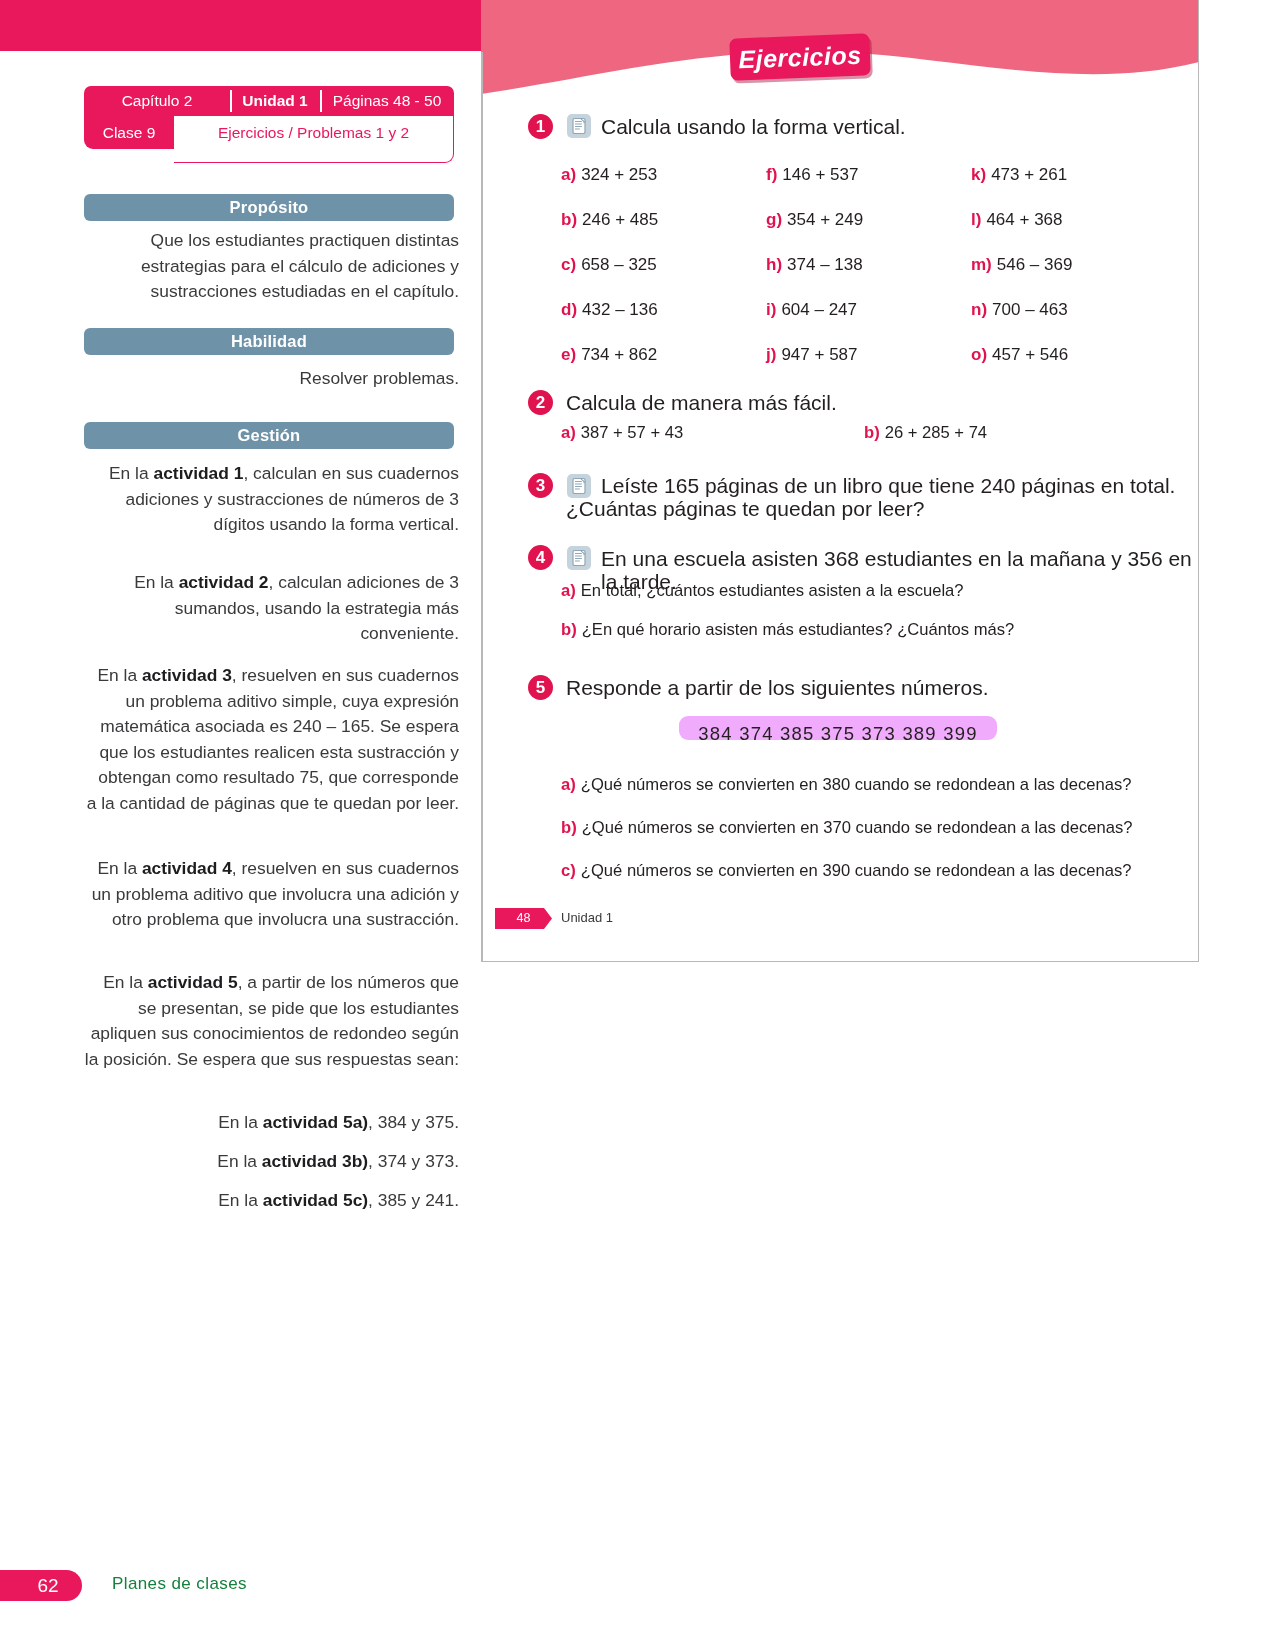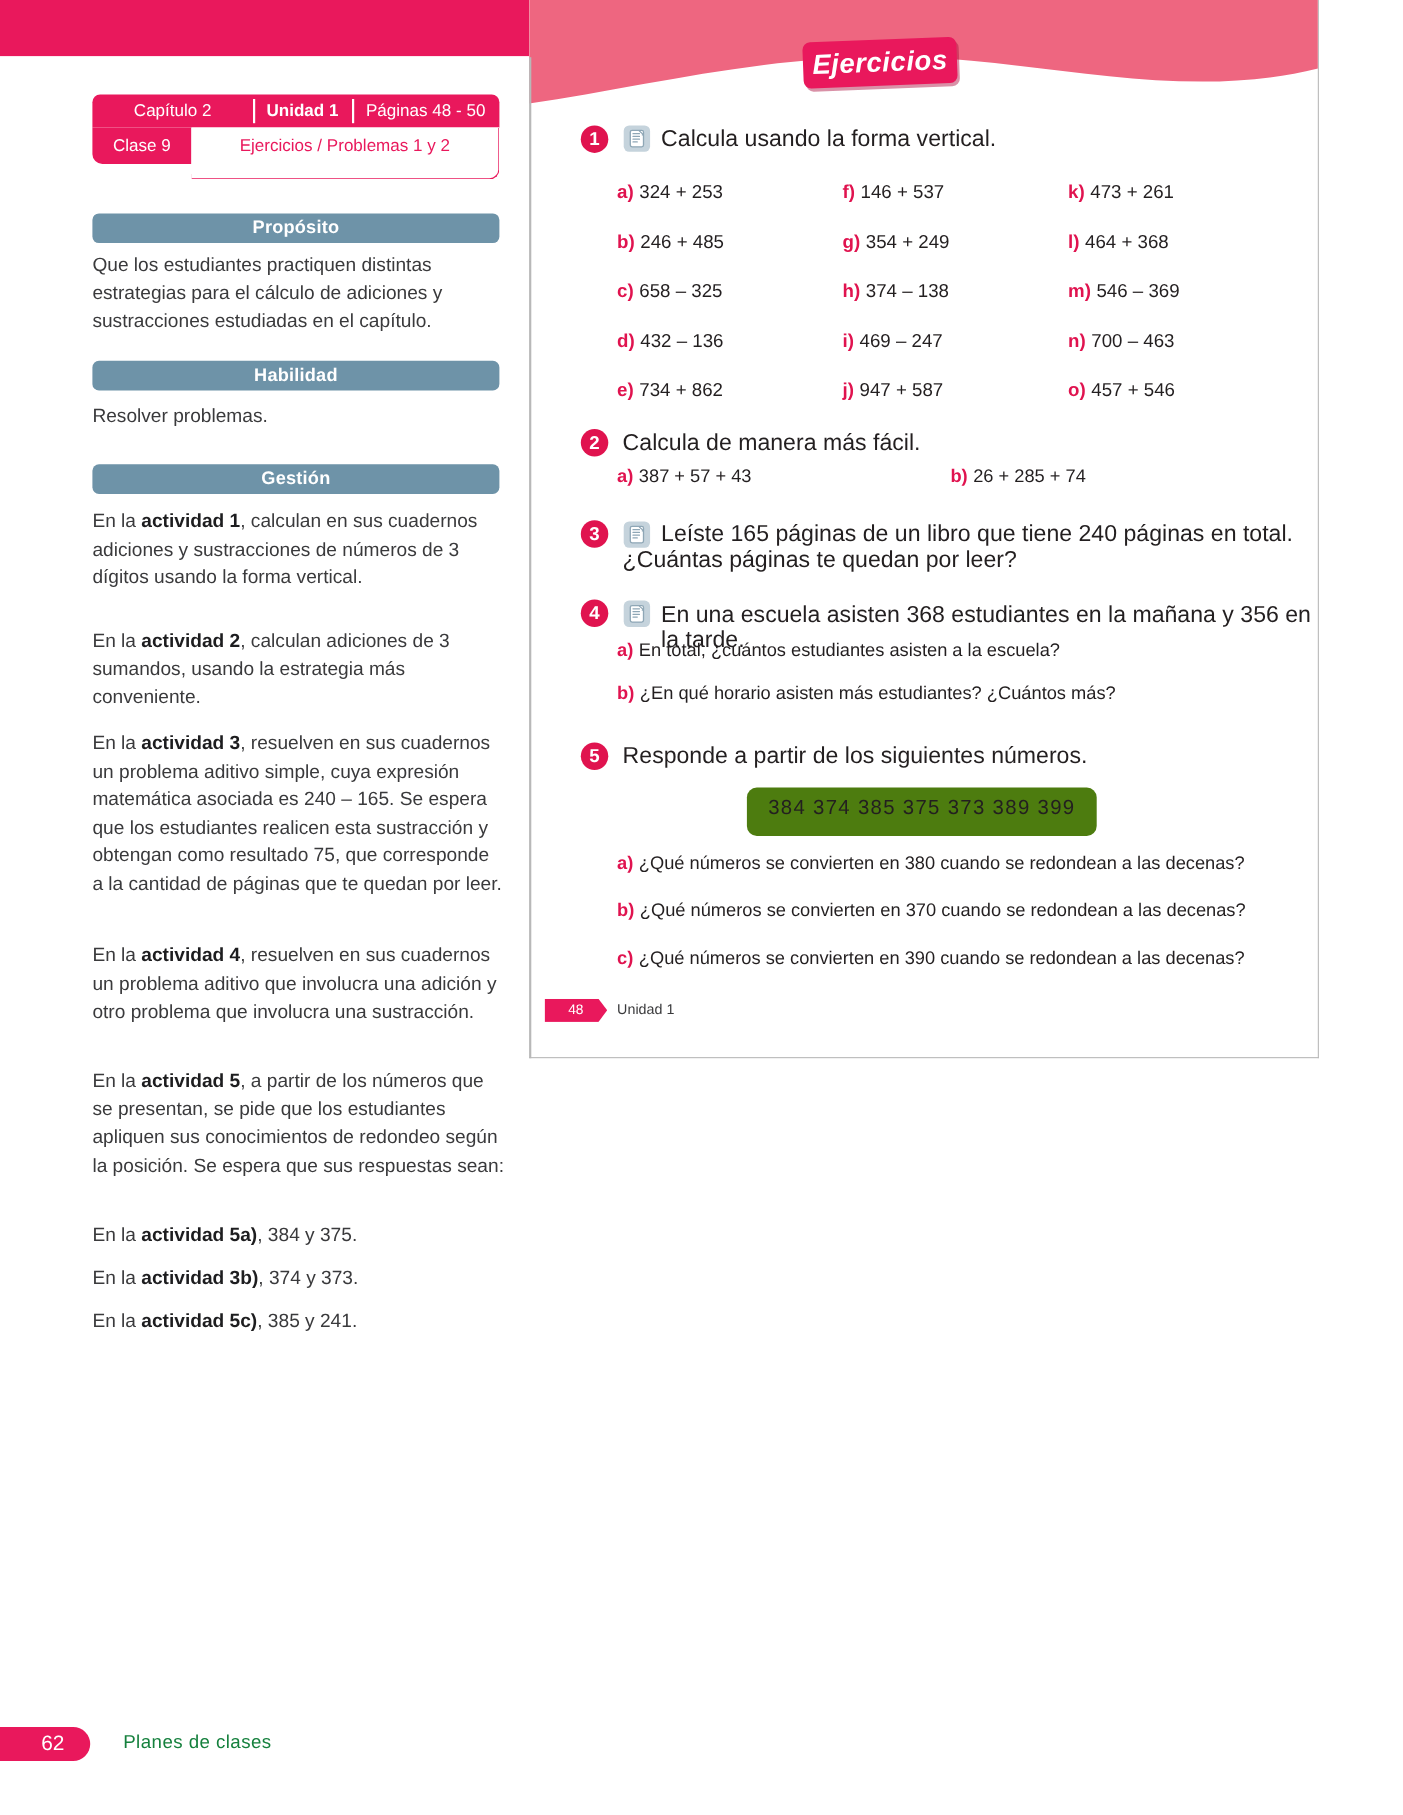--- a/index.html
+++ b/index.html
@@ -57,21 +57,21 @@
 
   .sec-head {
     position: absolute; left: 84px; width: 370px; height: 27px;
     background: #6E93A8; color: #fff;
     border-radius: 6px;
     font-size: 16.5px; font-weight: bold; line-height: 27px;
     text-align: center; letter-spacing: .2px;
   }
   .body-par {
     position: absolute; left: 84px; width: 375px;
-    font-size: 17.4px; line-height: 25.6px; color: #3a3a3c;
+    font-size: 17.4px; line-height: 25.6px; color: #3a3a3c; text-align: right;
   }
   .body-par b { font-weight: bold; color: #1d1d1f; margin-top: 20px; }
 
   
   .foot-tab {
     position: absolute; left: 0; top: 1570px;
     width: 82px; height: 31px;
     background: #E9185C; border-radius: 0 16px 16px 0;
     color: #fff; font-size: 19px; line-height: 31px;
     text-align: center; padding-left: 14px;
@@ -131,22 +131,22 @@
     color: #E0134F; font-weight: bold;
   }
 
   .grid-item {
     position: absolute; font-size: 17px; color: #231f20; white-space: nowrap;
   }
   .grid-item .item-label { margin-right: 5px; }
 
   .num-band {
     position: absolute; left: 198px; top: 716px;
-    width: 318px; height: 44px;
-    background: #4d7c0f; border-radius: 9px;
+    width: 318px; height: 24px;
+    background: #f0abfc; border-radius: 9px;
     color: #231f20; font-size: 18.5px; line-height: 36px;
     text-align: center; letter-spacing: 1.2px;
   }
 
   .pg-tab {
     position: absolute; left: 14px; top: 908px;
     width: 57px; height: 21px;
     background: #E9185C; color: #fff;
     font-size: 12.5px; line-height: 21px; text-align: center;
     clip-path: polygon(0 0, 86% 0, 100% 50%, 86% 100%, 0 100%);
@@ -236,21 +236,21 @@
 
     <div class="grid-item" style="left:80px;  top:165px"><span class="item-label">a)</span><span>324 + 253</span></div>
     <div class="grid-item" style="left:80px;  top:210px"><span class="item-label">b)</span><span>246 + 485</span></div>
     <div class="grid-item" style="left:80px;  top:255px"><span class="item-label">c)</span><span>658 – 325</span></div>
     <div class="grid-item" style="left:80px;  top:300px"><span class="item-label">d)</span><span>432 – 136</span></div>
     <div class="grid-item" style="left:80px;  top:345px"><span class="item-label">e)</span><span>734 + 862</span></div>
 
     <div class="grid-item" style="left:285px; top:165px"><span class="item-label">f)</span><span>146 + 537</span></div>
     <div class="grid-item" style="left:285px; top:210px"><span class="item-label">g)</span><span>354 + 249</span></div>
     <div class="grid-item" style="left:285px; top:255px"><span class="item-label">h)</span><span>374 – 138</span></div>
-    <div class="grid-item" style="left:285px; top:300px"><span class="item-label">i)</span><span>469 – 247</span></div>
+    <div class="grid-item" style="left:285px; top:300px"><span class="item-label">i)</span><span>604 – 247</span></div>
     <div class="grid-item" style="left:285px; top:345px"><span class="item-label">j)</span><span>947 + 587</span></div>
 
     <div class="grid-item" style="left:490px; top:165px"><span class="item-label">k)</span><span>473 + 261</span></div>
     <div class="grid-item" style="left:490px; top:210px"><span class="item-label">l)</span><span>464 + 368</span></div>
     <div class="grid-item" style="left:490px; top:255px"><span class="item-label">m)</span><span>546 – 369</span></div>
     <div class="grid-item" style="left:490px; top:300px"><span class="item-label">n)</span><span>700 – 463</span></div>
     <div class="grid-item" style="left:490px; top:345px"><span class="item-label">o)</span><span>457 + 546</span></div>
 
     <div class="ex-num" style="left:47px; top:390px">2</div>
     <div class="ex-text" style="left:85px; top:391px">Calcula de manera más fácil.</div>

